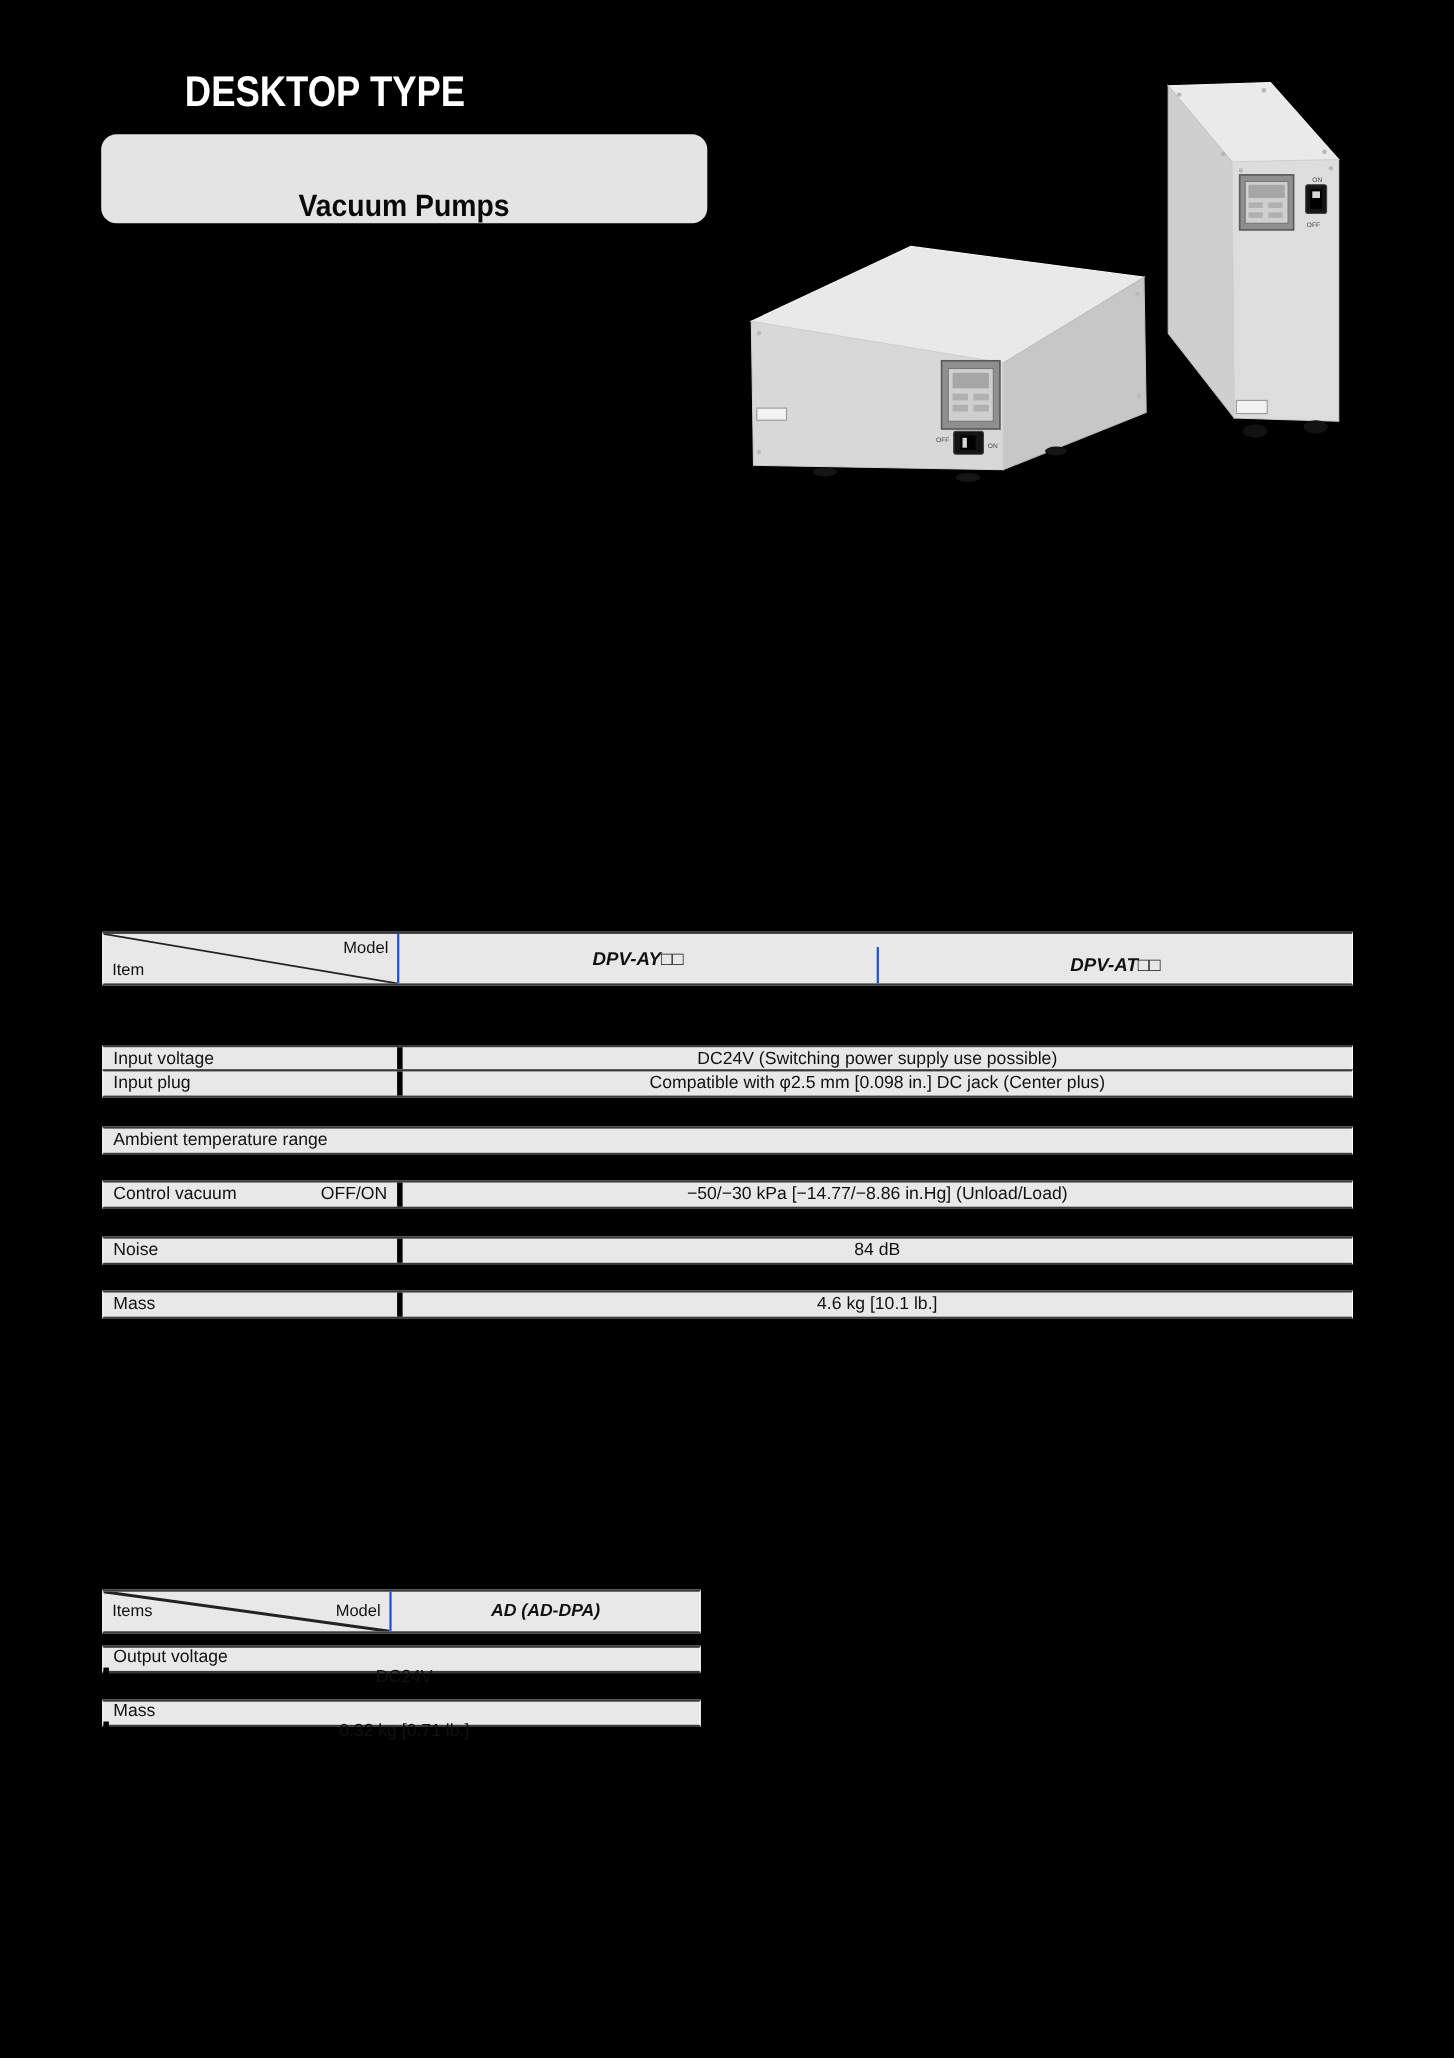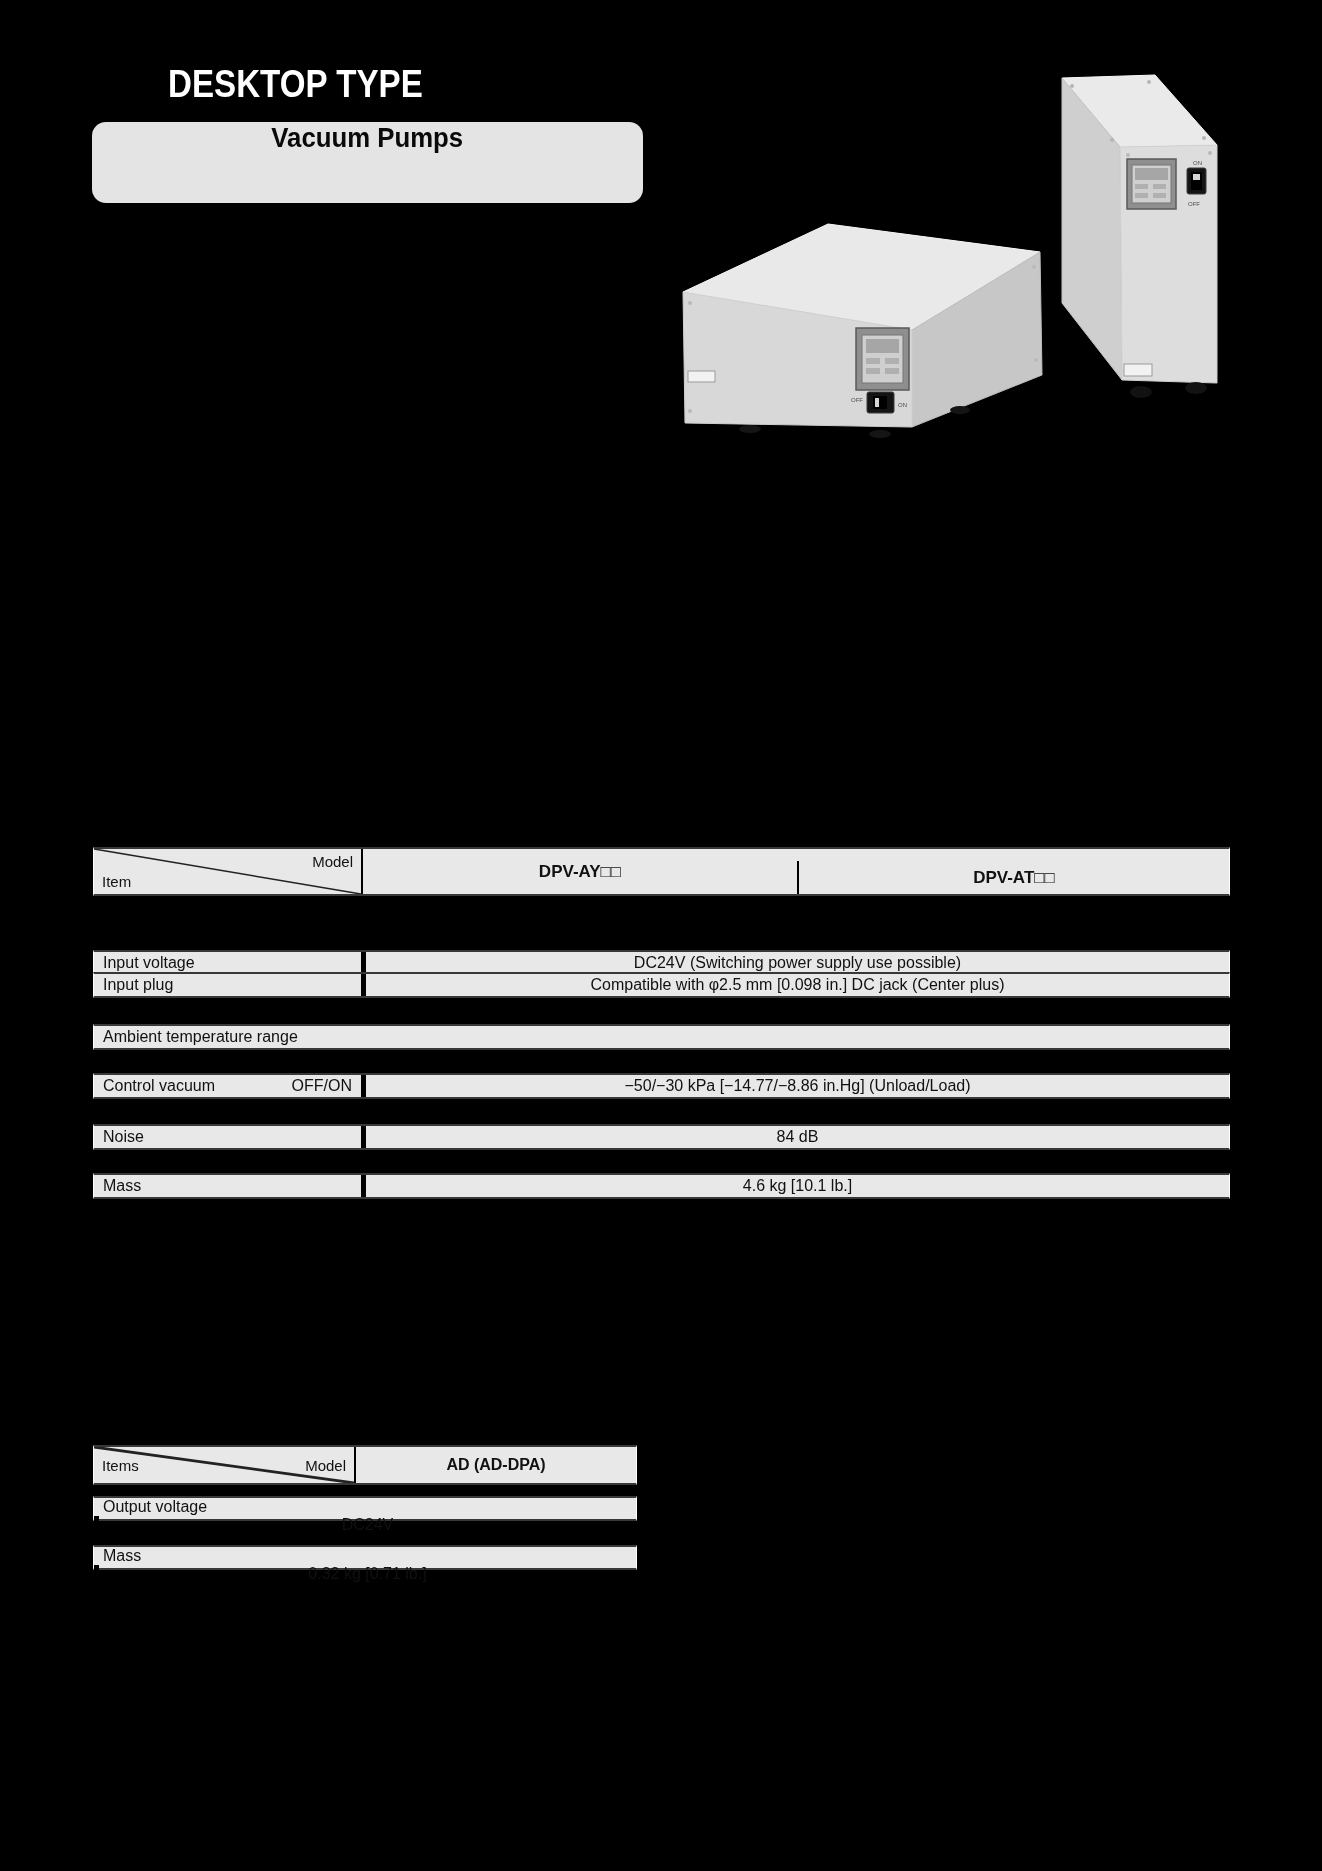--- a/index.html
+++ b/index.html
@@ -9,21 +9,21 @@
   }
   
   .page-title{
     position:absolute;left:168px;top:62px;color:#fff;font-weight:700;
     font-size:39px;letter-spacing:0px;white-space:nowrap;
     transform:scaleX(.85);transform-origin:left top;
   }
   .badge{
     position:absolute;left:92px;top:122px;width:551px;height:81px;
     background:#e4e4e4;border-radius:14px;
-    display:flex;align-items:flex-start;justify-content:center;
+    display:flex;align-items:flex-end;justify-content:center;
   }
   .badge span{font-weight:700;font-size:28px;color:#0a0a0a;transform:scaleX(.92);}
   
   .photos{position:absolute;left:660px;top:55px;width:580px;height:400px;}
   
   .bar{
     position:absolute;background:#e8e8e8;box-sizing:border-box;
     border-top:2px solid #383838;border-bottom:2px solid #383838;
     border-left:1px solid #fff;border-right:1px solid #fff;
     display:flex;
@@ -41,22 +41,22 @@
   .t1.hdr{top:847px;height:49px;}
   .t1 .lab{width:267px;}
   .t1row{height:26px;}
   
   .hcell{position:relative;box-sizing:border-box;}
   .t1 .hcell{width:267px;}
   .hcell svg{position:absolute;left:0;top:0;width:100%;height:100%;}
   .model-lbl{position:absolute;top:4px;right:8px;font-size:15px;}
   .item-lbl{position:absolute;bottom:4px;left:8px;font-size:15px;}
   .hcol{
-    border-left:2px solid #000000;display:flex;align-items:center;
-    justify-content:center;font-weight:700;font-size:17px;
+    border-left:2px solid #1d4ed8;display:flex;align-items:center;
+    justify-content:center;font-weight:700;font-size:17px;font-style:italic;
   }
   .t1 .hcol.c1{width:434px;}
   .t1 .hcol.c2{width:434px;flex:1;margin-top:12px;}
   
   .t2{left:93px;width:544px;}
   .t2.hdr{top:1445px;height:40px;}
   .t2 .hcell{width:260px;}
   .t2 .hcell .model-lbl{top:50%;transform:translateY(-50%);}
   .t2 .hcell .item-lbl{bottom:auto;top:50%;transform:translateY(-50%);}
   .t2 .lab{width:260px;}

